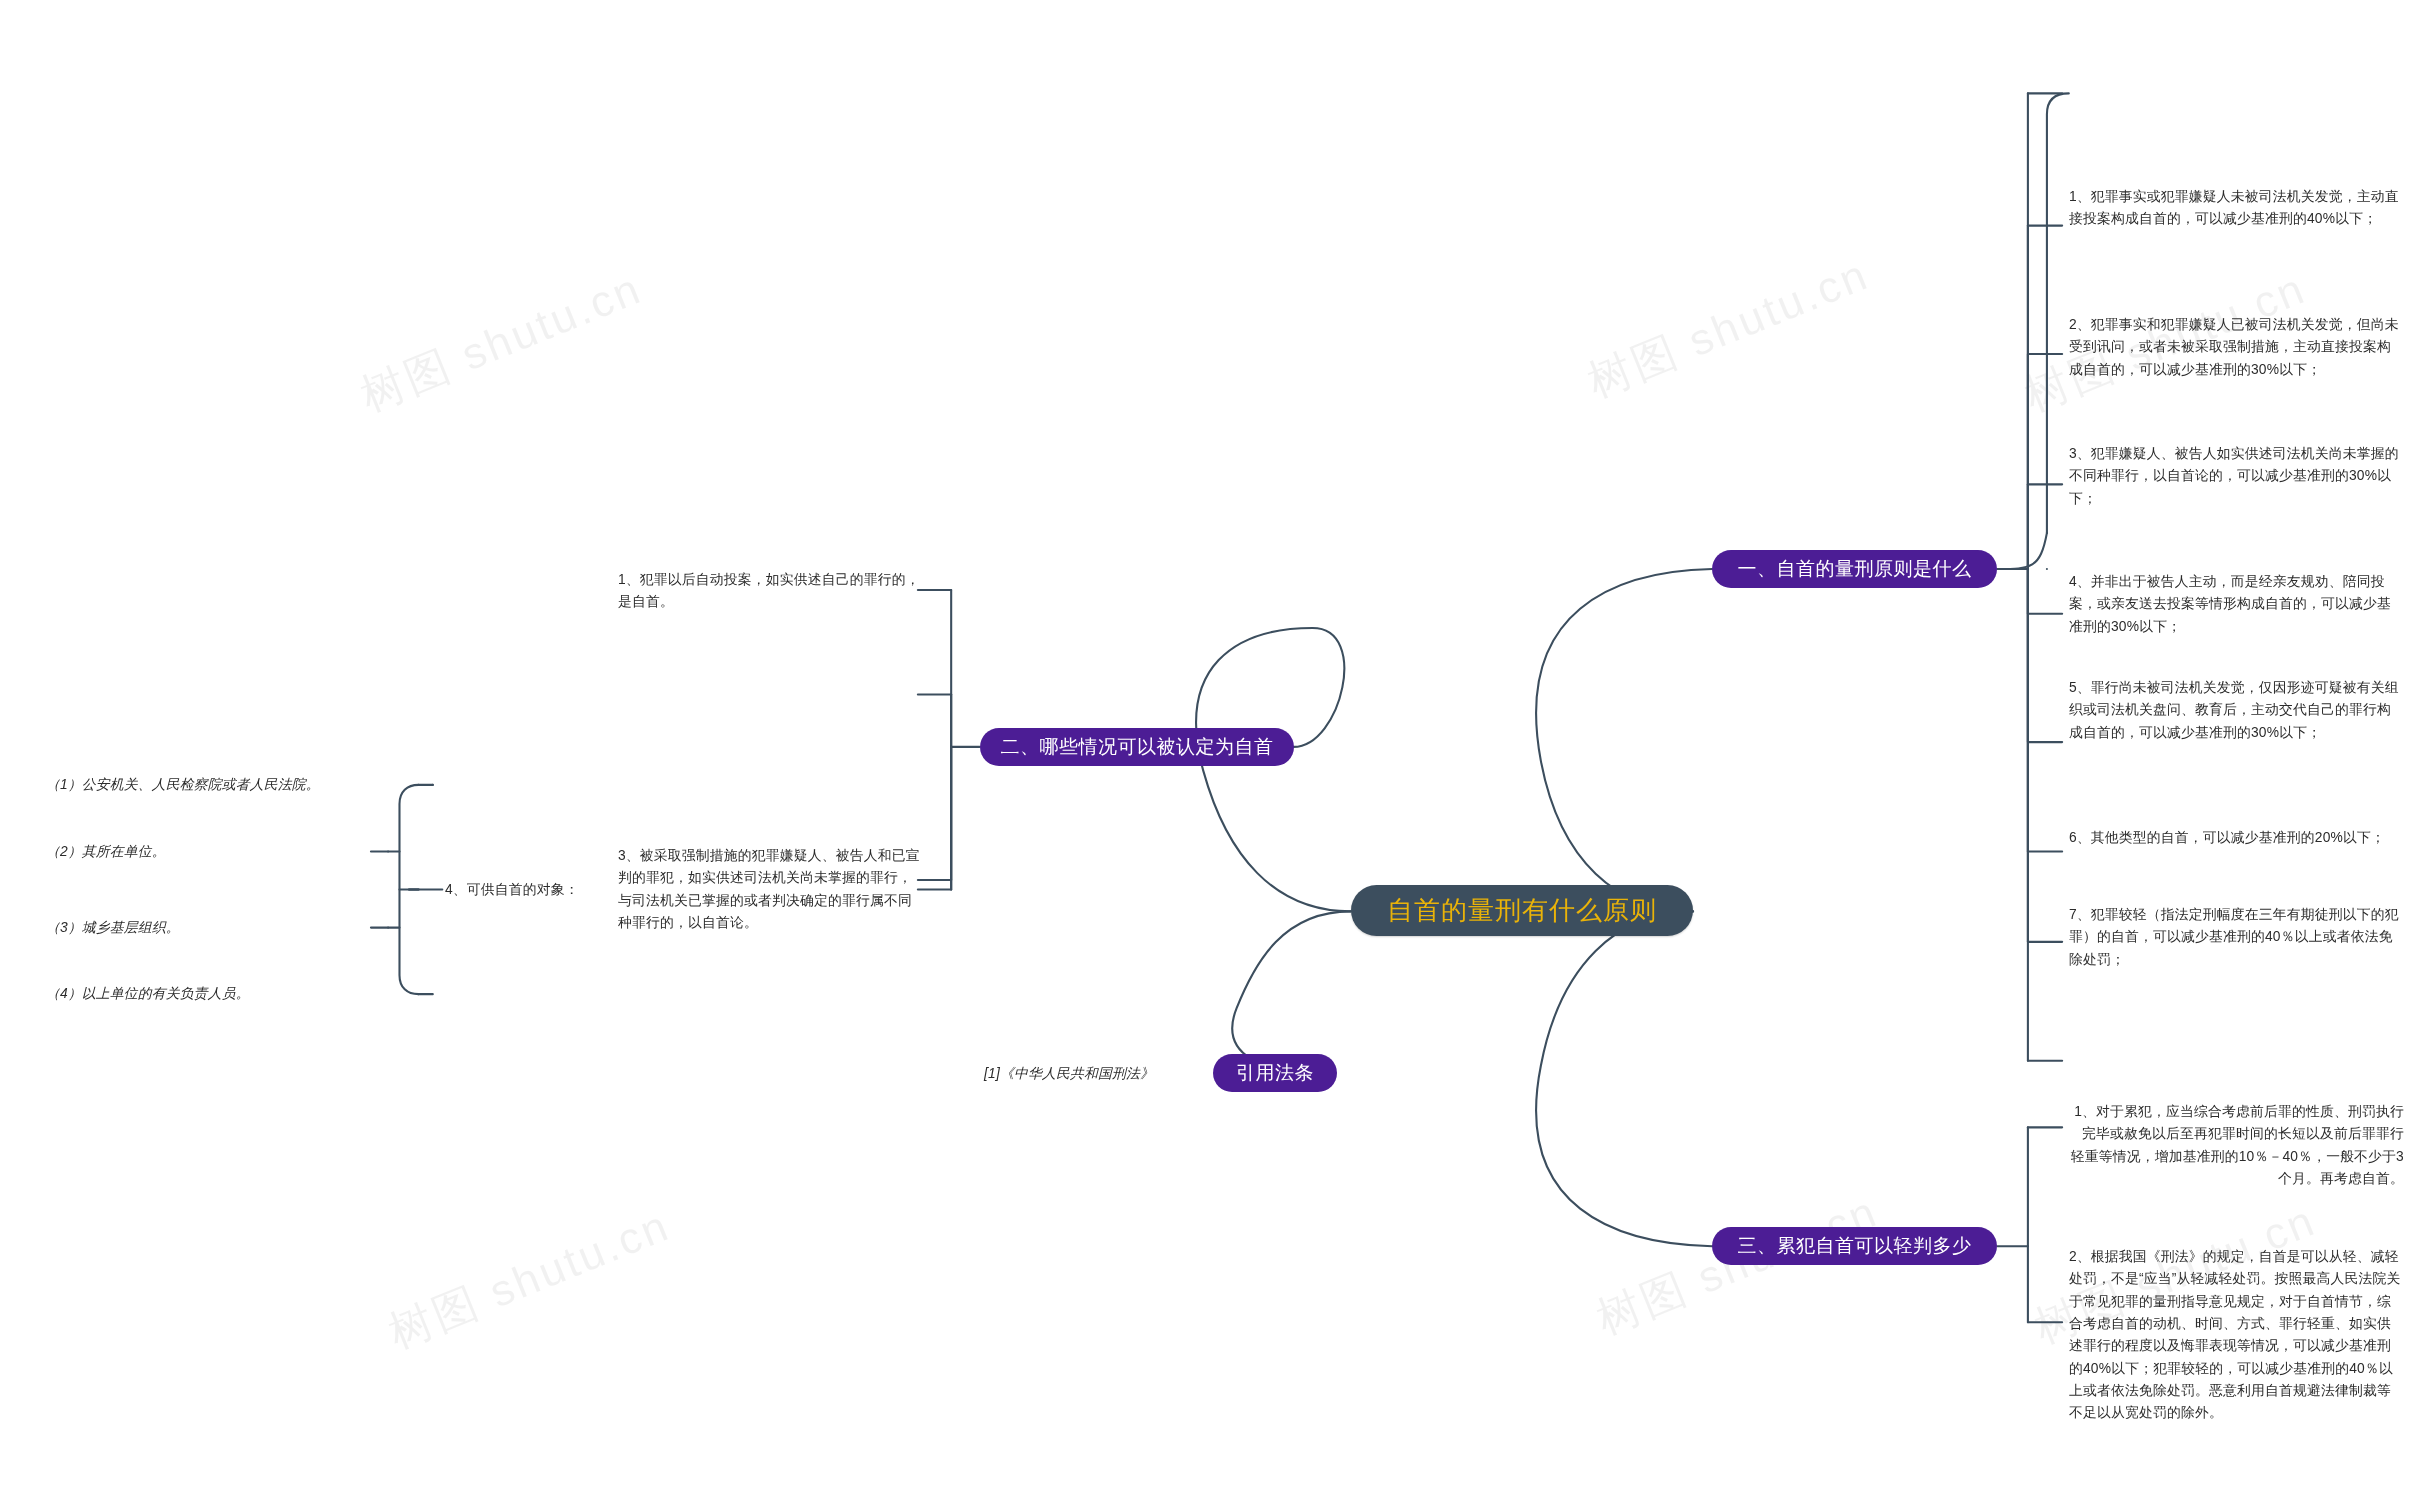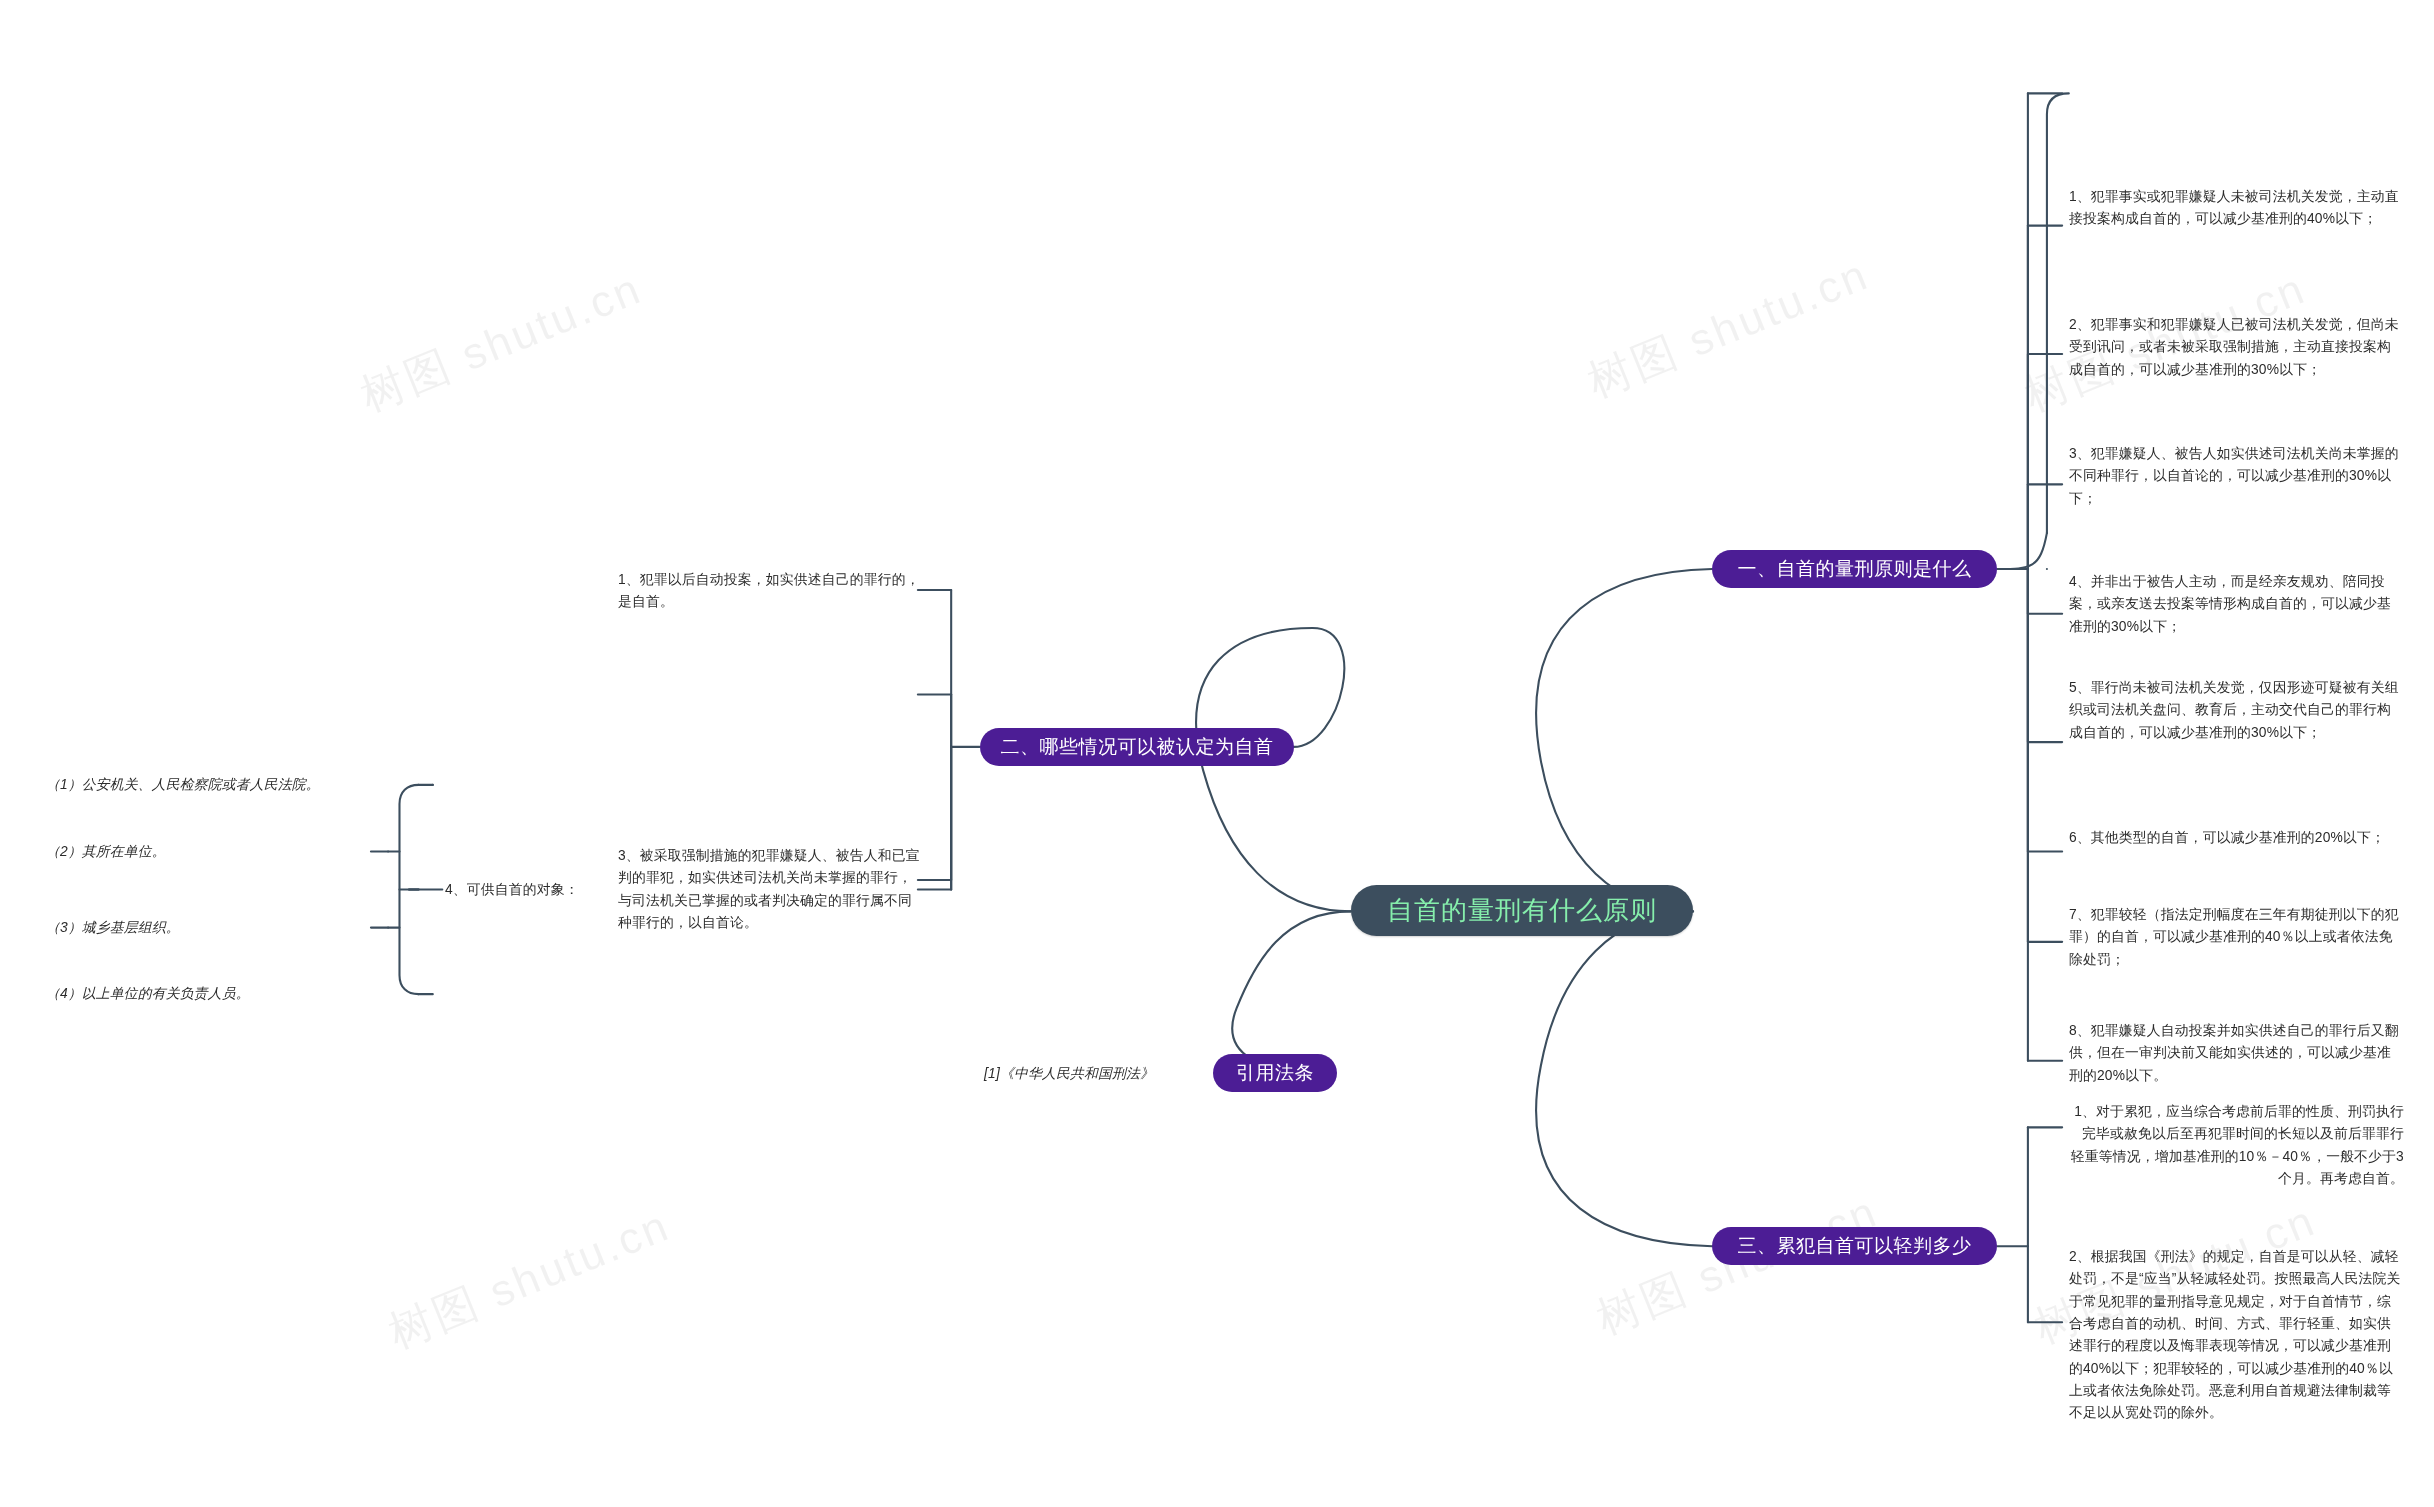--- a/index.html
+++ b/index.html
@@ -35,21 +35,21 @@
   .node {
     position: absolute;
     display: flex;
     align-items: center;
     justify-content: center;
     border-radius: 950px;
     white-space: nowrap;
   }
   .root {
     background: #3c4e5e;
-    color: #86efac;
+    color: #eab308;
     font-size: 26px;
     letter-spacing: 1px;
     padding: 0 32px;
     height: 51px;
     box-shadow: 0 1px 1.9px rgba(0,0,0,0.18);
     text-align: center;
   }
   .branch {
     background: #4c1d95;
     color: #ffffff;
@@ -159,21 +159,20 @@
   <div class="node branch" style="left:1712px; top:1227px; width:285px;">三、累犯自首可以轻判多少</div>
   <div class="node branch" style="left:1213px; top:1054px; width:124px;">引用法条</div>
 
   <div class="leaf" style="left:2069px; top:186px; width:335px;">1、犯罪事实或犯罪嫌疑人未被司法机关发觉，主动直接投案构成自首的，可以减少基准刑的40%以下；</div>
   <div class="leaf" style="left:2069px; top:314px; width:335px;">2、犯罪事实和犯罪嫌疑人已被司法机关发觉，但尚未受到讯问，或者未被采取强制措施，主动直接投案构成自首的，可以减少基准刑的30%以下；</div>
   <div class="leaf" style="left:2069px; top:443px; width:335px;">3、犯罪嫌疑人、被告人如实供述司法机关尚未掌握的不同种罪行，以自首论的，可以减少基准刑的30%以下；</div>
   <div class="leaf" style="left:2069px; top:571px; width:335px;">4、并非出于被告人主动，而是经亲友规劝、陪同投案，或亲友送去投案等情形构成自首的，可以减少基准刑的30%以下；</div>
   <div class="leaf" style="left:2069px; top:677px; width:335px;">5、罪行尚未被司法机关发觉，仅因形迹可疑被有关组织或司法机关盘问、教育后，主动交代自己的罪行构成自首的，可以减少基准刑的30%以下；</div>
   <div class="leaf" style="left:2069px; top:827px; width:335px;">6、其他类型的自首，可以减少基准刑的20%以下；</div>
   <div class="leaf" style="left:2069px; top:904px; width:335px;">7、犯罪较轻（指法定刑幅度在三年有期徒刑以下的犯罪）的自首，可以减少基准刑的40％以上或者依法免除处罚；</div>
-  <div class="leaf" style="left:2069px; top:1020px; width:335px;">8、犯罪嫌疑人自动投案并如实供述自己的罪行后又翻供，但在一审判决前又能如实供述的，可以减少基准刑的20%以下。</div>
 
   <div class="leaf" style="left:2069px; top:1101px; width:335px;text-align:right;">1、对于累犯，应当综合考虑前后罪的性质、刑罚执行完毕或赦免以后至再犯罪时间的长短以及前后罪罪行轻重等情况，增加基准刑的10％－40％，一般不少于3个月。再考虑自首。</div>
   <div class="leaf" style="left:2069px; top:1246px; width:335px;">2、根据我国《刑法》的规定，自首是可以从轻、减轻处罚，不是“应当”从轻减轻处罚。按照最高人民法院关于常见犯罪的量刑指导意见规定，对于自首情节，综合考虑自首的动机、时间、方式、罪行轻重、如实供述罪行的程度以及悔罪表现等情况，可以减少基准刑的40%以下；犯罪较轻的，可以减少基准刑的40％以上或者依法免除处罚。恶意利用自首规避法律制裁等不足以从宽处罚的除外。</div>
 
   <div class="leaf" style="left:618px; top:569px; width:304px;">1、犯罪以后自动投案，如实供述自己的罪行的，是自首。</div>
   <div class="leaf" style="left:618px; top:845px; width:304px;">3、被采取强制措施的犯罪嫌疑人、被告人和已宣判的罪犯，如实供述司法机关尚未掌握的罪行，与司法机关已掌握的或者判决确定的罪行属不同种罪行的，以自首论。</div>
 
   <div class="leaf nowrap" style="left:445px; top:879px;">4、可供自首的对象：</div>
   <div class="leaf nowrap right-align" style="left:46px; top:774px; width:323px;">（1）公安机关、人民检察院或者人民法院。</div>
   <div class="leaf nowrap right-align" style="left:46px; top:841px; width:323px;">（2）其所在单位。</div>

